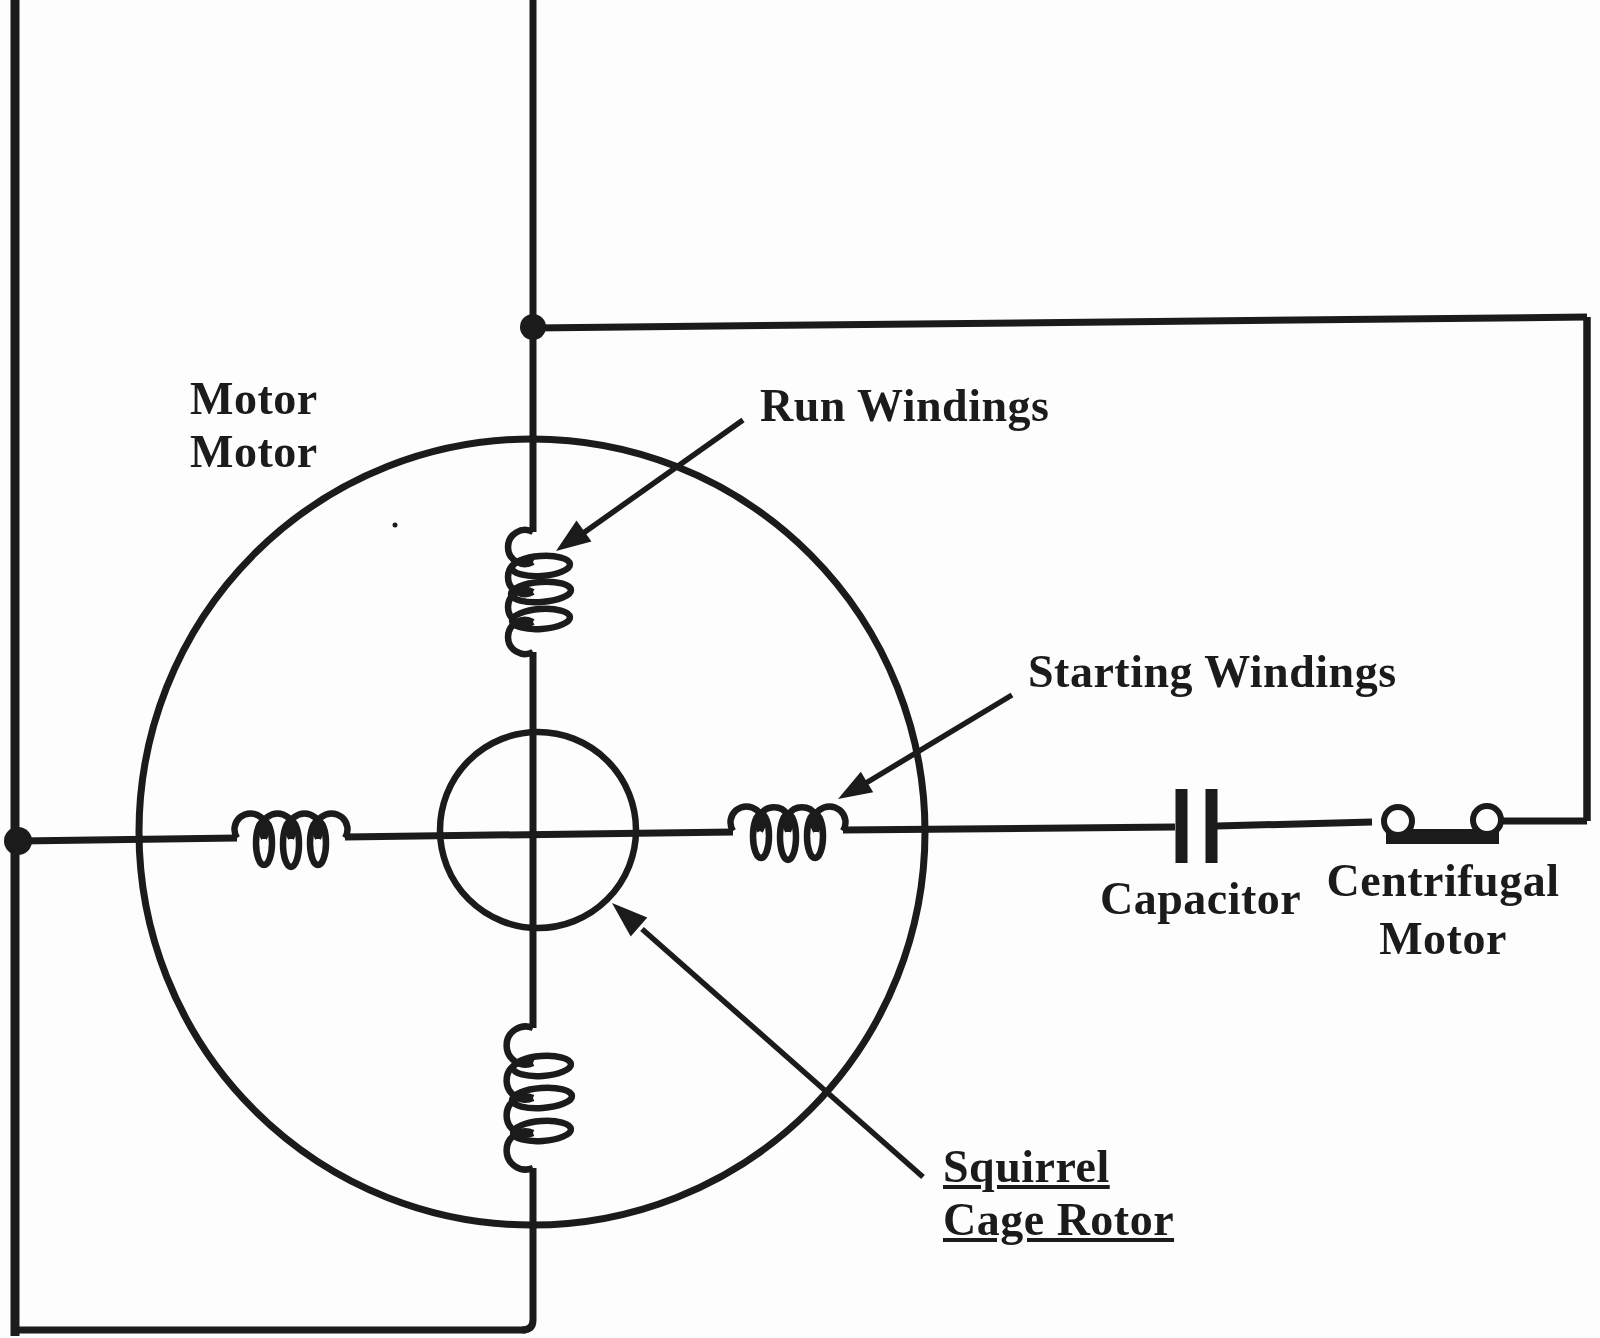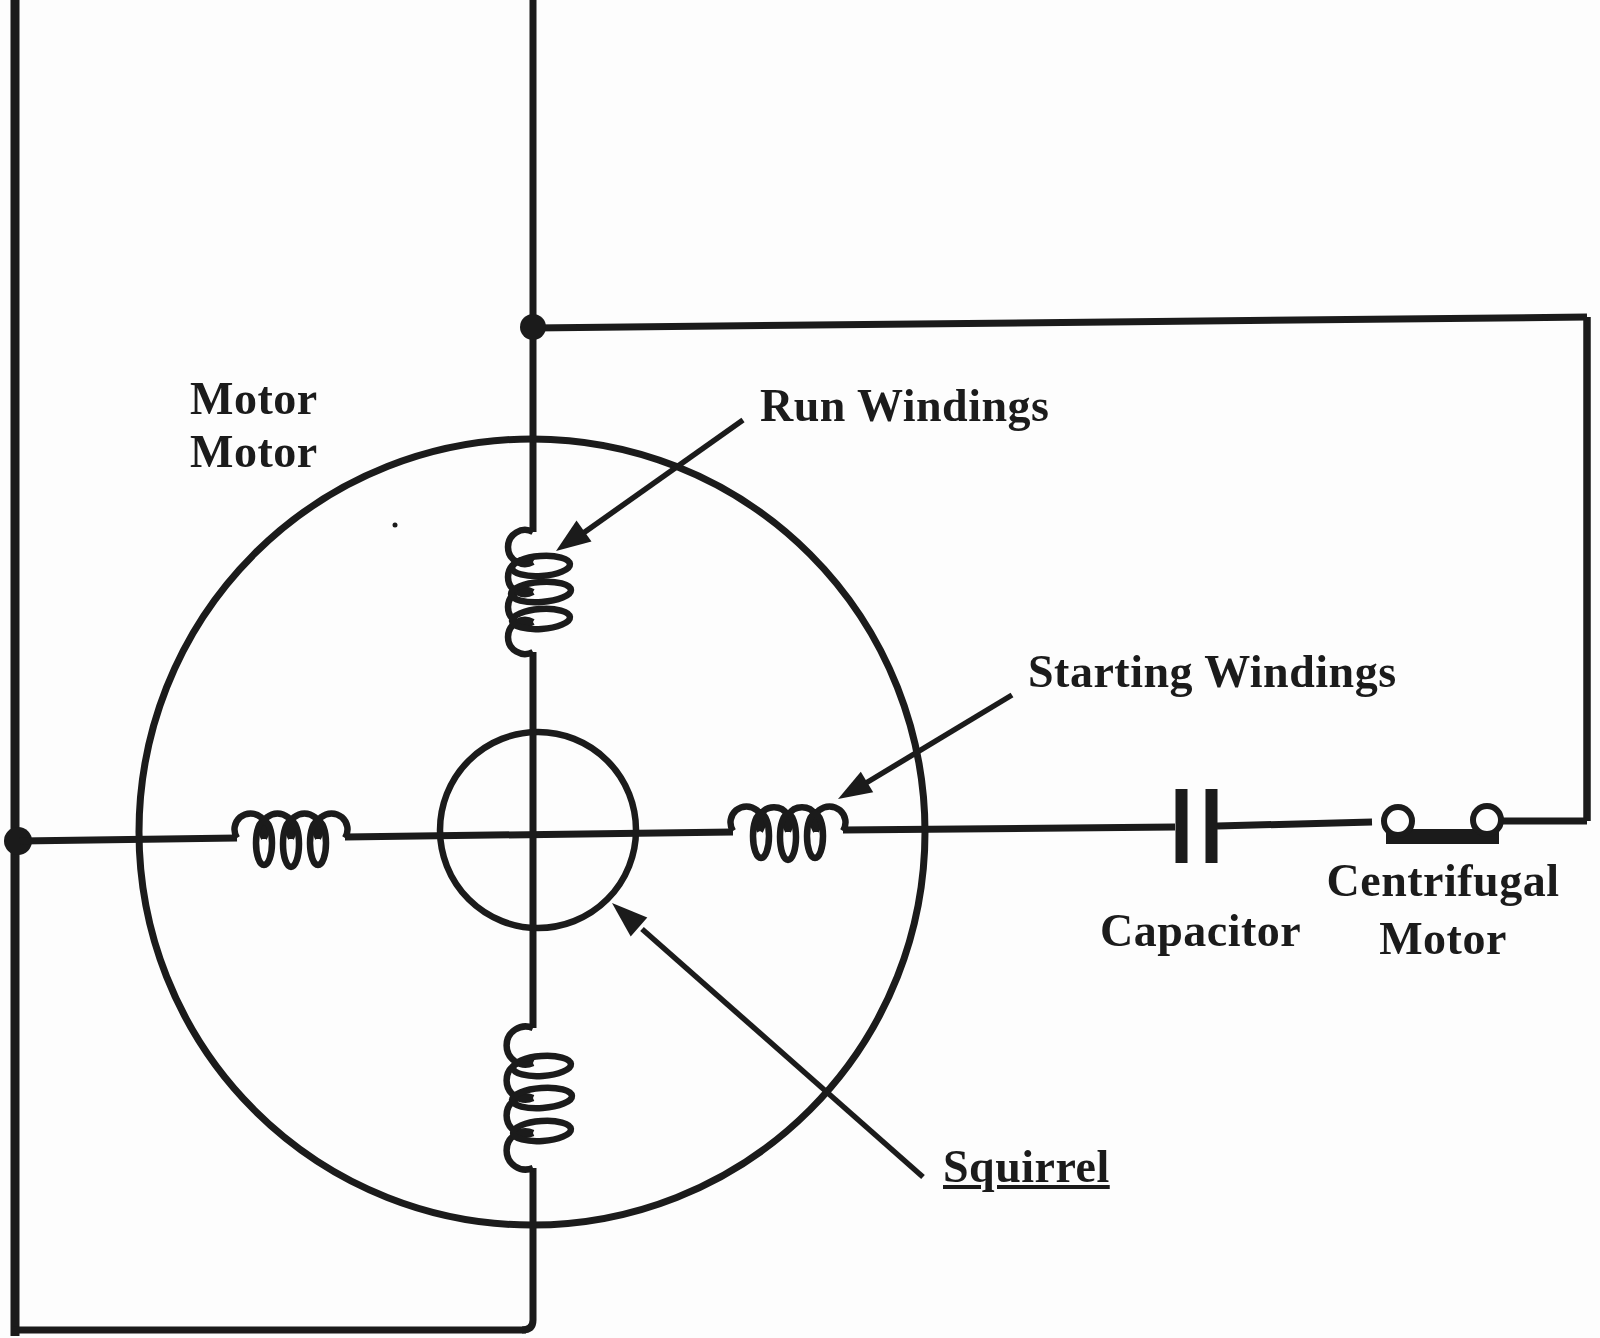--- a/index.html
+++ b/index.html
@@ -19,21 +19,21 @@
     font-size:46px;
     font-weight:700;
     letter-spacing:.5px;
     white-space:nowrap;
     line-height:53px;
   }
   .lbl.center{text-align:center;}
   #lbl-motor-stator{left:190px;top:372px;}
   #lbl-run-windings{left:760px;top:379px;}
   #lbl-starting-windings{left:1028px;top:645px;}
-  #lbl-capacitor{left:1100px;top:872px;margin-top:32px;}
+  #lbl-capacitor{left:1100px;top:872px;}
   #lbl-centrifugal-switch{left:1303px;top:852px;width:280px;line-height:58px;}
   #lbl-squirrel-cage-rotor{left:943px;top:1140px;text-decoration:underline;}
 </style>
 </head>
 <body>
 
 <div class="stage">
 
   <svg width="1600" height="1338" viewBox="0 0 1600 1338" fill="none" stroke="currentColor" stroke-linecap="butt" stroke-linejoin="round">
 
@@ -123,15 +123,16 @@
 
   <div class="lbl" id="lbl-capacitor">Capacitor</div>
 
   <div class="lbl center" id="lbl-centrifugal-switch">
     <div>Centrifugal</div>
     <div>Motor</div>
   </div>
 
   <div class="lbl" id="lbl-squirrel-cage-rotor">
     <div>Squirrel</div>
+    <div>Cage Rotor</div>
   </div>
 
 </div>
 
 </body></html>

